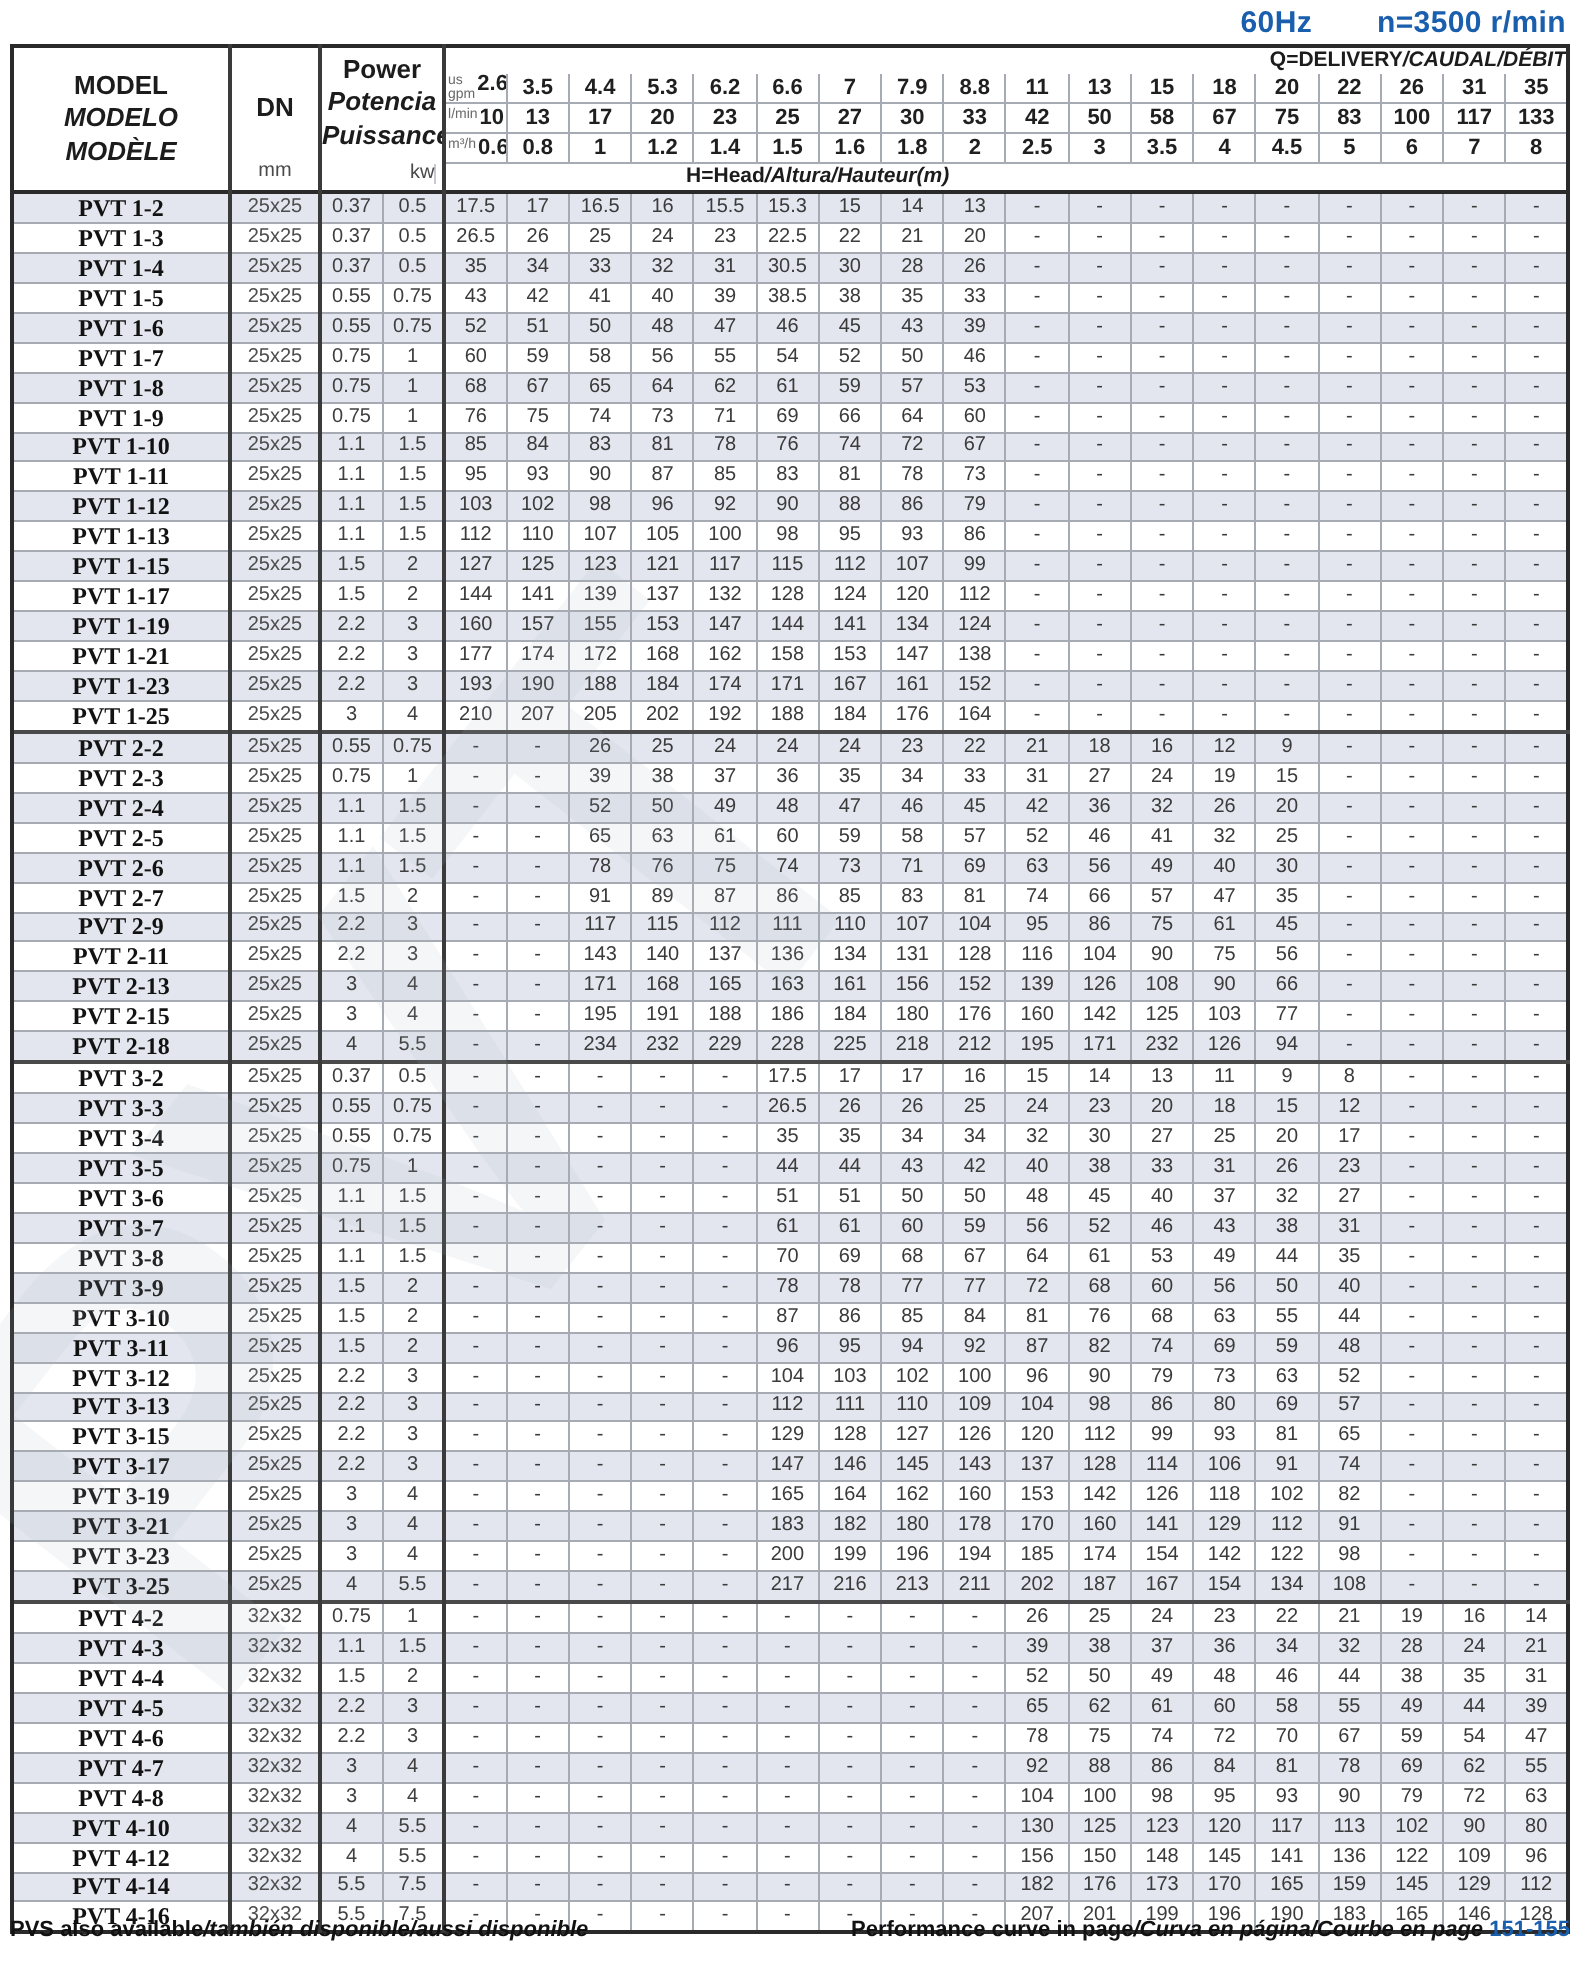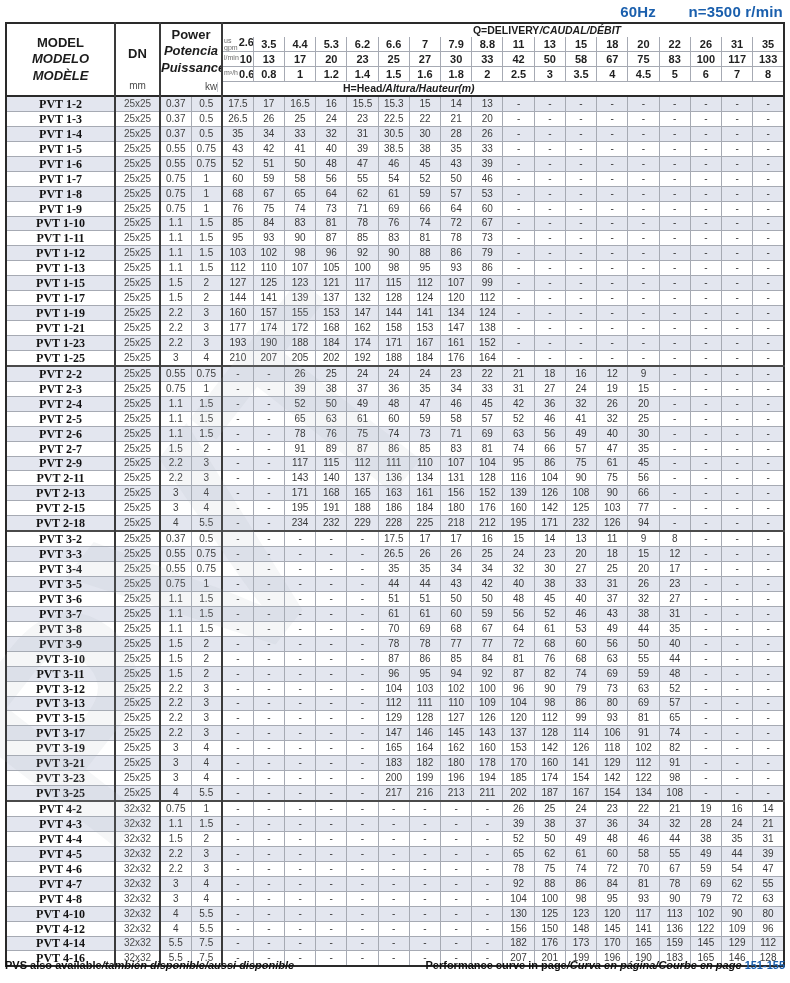--- a/index.html
+++ b/index.html
@@ -36,21 +36,21 @@
   .hlines div.it{font-style:italic;}
   th.dn-head .unit-bottom, th.power-head .pw-units{color:#4a4a4a;font-weight:normal;}
   .headflex{display:flex;flex-direction:column;justify-content:center;height:100%;padding:3px 0;box-sizing:border-box;}
   .headflex .grow{flex:1;}
   .pw-units{display:flex;font-size:10px;}
   .pw-units span{flex:1;margin-left:44px;}
   .pw-units span:first-child{border-right:1px solid #c7cad1;}
   .unit-bottom{font-size:10px;padding-bottom:1px;}
   .q-row th.q-title{
     border-bottom:none;font-size:10.5px;font-weight:bold;color:#1c1c1c;height:13px;
-    text-align:center;padding-left:88px;
+    text-align:right;padding-left:88px;
   }
   .q-title .bi,.h-title .bi,.bi{font-style:italic;}
   .unit-row td{font-weight:bold;font-size:11px;color:#1f1f1f;height:14px;border-top-width:0;}
   .unit-row td.first-flow{font-weight:bold;}
   .fw{display:flex;justify-content:flex-start;align-items:flex-start;padding:0 1px;}
   .unit-label{
     display:flex;flex-direction:column;align-items:flex-start;justify-content:center;
     font-weight:normal;color:#6a6a6a;font-size:7px;line-height:1;margin-right:1px;
   }
   .h-row td.h-title{

